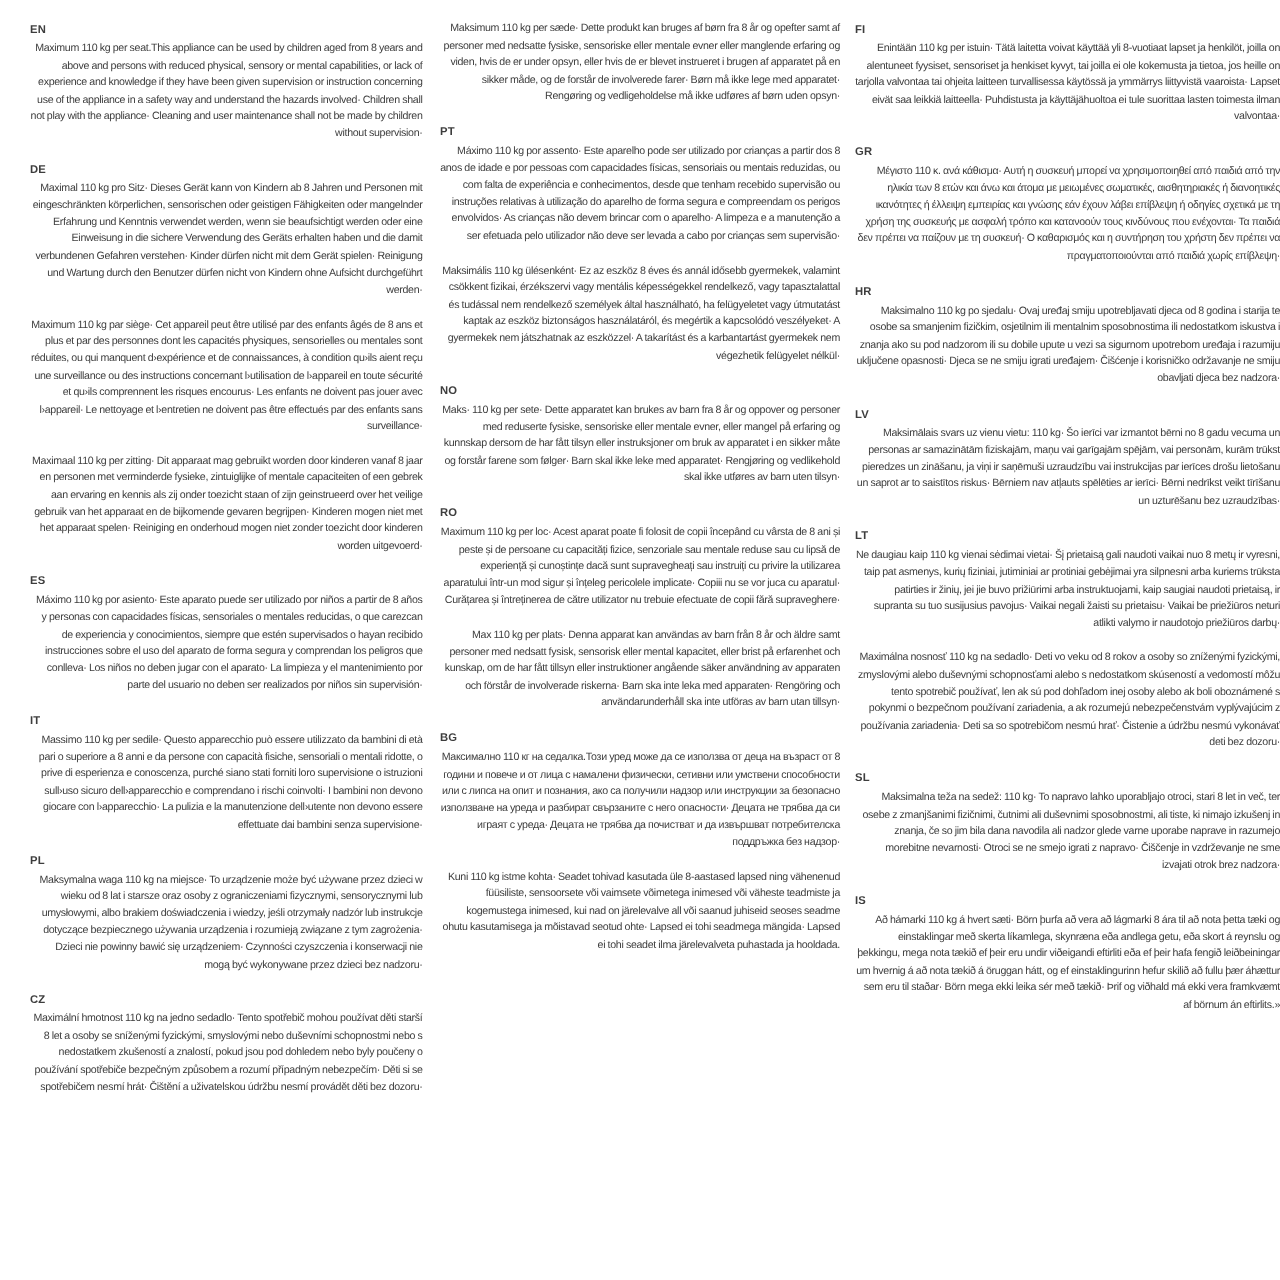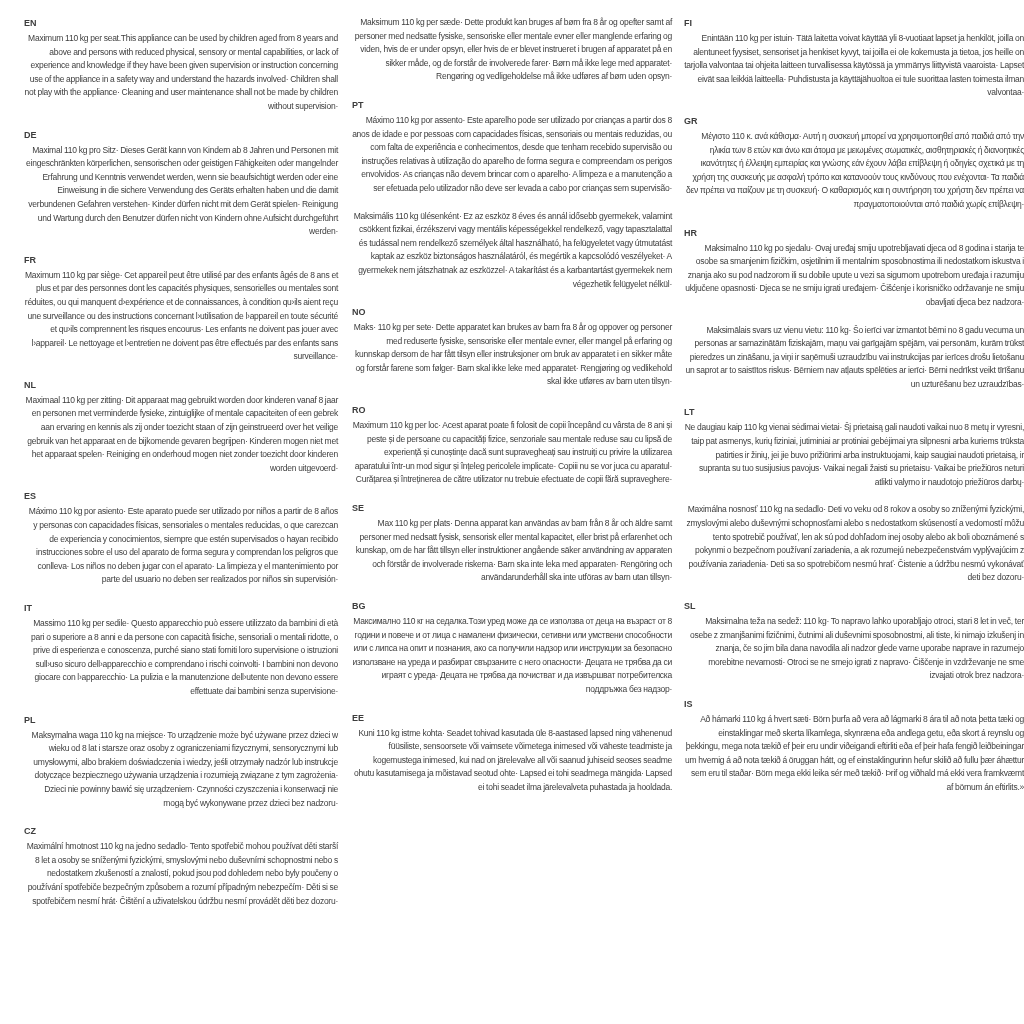--- a/index.html
+++ b/index.html
@@ -51,25 +51,23 @@
   <div class="col col-1">
     <div class="sec">
       <h2 class="code">EN</h2>
       <p class="body">Maximum 110 kg per seat.This appliance can be used by children aged from 8 years and above and persons with reduced physical, sensory or mental capabilities, or lack of experience and knowledge if they have been given supervision or instruction concerning use of the appliance in a safety way and understand the hazards involved· Children shall not play with the appliance· Cleaning and user maintenance shall not be made by children without supervision·</p>
     </div>
     <div class="sec">
       <h2 class="code">DE</h2>
       <p class="body">Maximal 110 kg pro Sitz· Dieses Gerät kann von Kindern ab 8 Jahren und Personen mit eingeschränkten körperlichen, sensorischen oder geistigen Fähigkeiten oder mangelnder Erfahrung und Kenntnis verwendet werden, wenn sie beaufsichtigt werden oder eine Einweisung in die sichere Verwendung des Geräts erhalten haben und die damit verbundenen Gefahren verstehen· Kinder dürfen nicht mit dem Gerät spielen· Reinigung und Wartung durch den Benutzer dürfen nicht von Kindern ohne Aufsicht durchgeführt werden·</p>
     </div>
     <div class="sec">
-      <h2 class="code">FR</h2>
       <p class="body">Maximum 110 kg par siège· Cet appareil peut être utilisé par des enfants âgés de 8 ans et plus et par des personnes dont les capacités physiques, sensorielles ou mentales sont réduites, ou qui manquent d›expérience et de connaissances, à condition qu›ils aient reçu une surveillance ou des instructions concernant l›utilisation de l›appareil en toute sécurité et qu›ils comprennent les risques encourus· Les enfants ne doivent pas jouer avec l›appareil· Le nettoyage et l›entretien ne doivent pas être effectués par des enfants sans surveillance·</p>
     </div>
     <div class="sec">
-      <h2 class="code">NL</h2>
       <p class="body">Maximaal 110 kg per zitting· Dit apparaat mag gebruikt worden door kinderen vanaf 8 jaar en personen met verminderde fysieke, zintuiglijke of mentale capaciteiten of een gebrek aan ervaring en kennis als zij onder toezicht staan of zijn geinstrueerd over het veilige gebruik van het apparaat en de bijkomende gevaren begrijpen· Kinderen mogen niet met het apparaat spelen· Reiniging en onderhoud mogen niet zonder toezicht door kinderen worden uitgevoerd·</p>
     </div>
     <div class="sec">
       <h2 class="code">ES</h2>
       <p class="body">Máximo 110 kg por asiento· Este aparato puede ser utilizado por niños a partir de 8 años y personas con capacidades físicas, sensoriales o mentales reducidas, o que carezcan de experiencia y conocimientos, siempre que estén supervisados o hayan recibido instrucciones sobre el uso del aparato de forma segura y comprendan los peligros que conlleva· Los niños no deben jugar con el aparato· La limpieza y el mantenimiento por parte del usuario no deben ser realizados por niños sin supervisión·</p>
     </div>
     <div class="sec">
       <h2 class="code">IT</h2>
       <p class="body">Massimo 110 kg per sedile· Questo apparecchio può essere utilizzato da bambini di età pari o superiore a 8 anni e da persone con capacità fisiche, sensoriali o mentali ridotte, o prive di esperienza e conoscenza, purché siano stati forniti loro supervisione o istruzioni sull›uso sicuro dell›apparecchio e comprendano i rischi coinvolti· I bambini non devono giocare con l›apparecchio· La pulizia e la manutenzione dell›utente non devono essere effettuate dai bambini senza supervisione·</p>
     </div>
@@ -96,47 +94,46 @@
     </div>
     <div class="sec">
       <h2 class="code">NO</h2>
       <p class="body">Maks· 110 kg per sete· Dette apparatet kan brukes av barn fra 8 år og oppover og personer med reduserte fysiske, sensoriske eller mentale evner, eller mangel på erfaring og kunnskap dersom de har fått tilsyn eller instruksjoner om bruk av apparatet i en sikker måte og forstår farene som følger· Barn skal ikke leke med apparatet· Rengjøring og vedlikehold skal ikke utføres av barn uten tilsyn·</p>
     </div>
     <div class="sec">
       <h2 class="code">RO</h2>
       <p class="body">Maximum 110 kg per loc· Acest aparat poate fi folosit de copii începând cu vârsta de 8 ani și peste și de persoane cu capacități fizice, senzoriale sau mentale reduse sau cu lipsă de experiență și cunoștințe dacă sunt supravegheați sau instruiți cu privire la utilizarea aparatului într-un mod sigur și înțeleg pericolele implicate· Copiii nu se vor juca cu aparatul· Curățarea și întreținerea de către utilizator nu trebuie efectuate de copii fără supraveghere·</p>
     </div>
     <div class="sec">
-      <h2 class="code">SE</h2>
       <p class="body">Max 110 kg per plats· Denna apparat kan användas av barn från 8 år och äldre samt personer med nedsatt fysisk, sensorisk eller mental kapacitet, eller brist på erfarenhet och kunskap, om de har fått tillsyn eller instruktioner angående säker användning av apparaten och förstår de involverade riskerna· Barn ska inte leka med apparaten· Rengöring och användarunderhåll ska inte utföras av barn utan tillsyn·</p>
     </div>
     <div class="sec">
       <h2 class="code">BG</h2>
       <p class="body">Максимално 110 кг на седалка.Този уред може да се използва от деца на възраст от 8 години и повече и от лица с намалени физически, сетивни или умствени способности или с липса на опит и познания, ако са получили надзор или инструкции за безопасно използване на уреда и разбират свързаните с него опасности· Децата не трябва да си играят с уреда· Децата не трябва да почистват и да извършват потребителска поддръжка без надзор·</p>
     </div>
     <div class="sec">
-      <h2 class="code">EE</h2>
       <p class="body">Kuni 110 kg istme kohta· Seadet tohivad kasutada üle 8-aastased lapsed ning vähenenud füüsiliste, sensoorsete või vaimsete võimetega inimesed või väheste teadmiste ja kogemustega inimesed, kui nad on järelevalve all või saanud juhiseid seoses seadme ohutu kasutamisega ja mõistavad seotud ohte· Lapsed ei tohi seadmega mängida· Lapsed ei tohi seadet ilma järelevalveta puhastada ja hooldada.</p>
     </div>
   </div>
 
   <div class="col col-3">
     <div class="sec">
       <h2 class="code">FI</h2>
       <p class="body">Enintään 110 kg per istuin· Tätä laitetta voivat käyttää yli 8-vuotiaat lapset ja henkilöt, joilla on alentuneet fyysiset, sensoriset ja henkiset kyvyt, tai joilla ei ole kokemusta ja tietoa, jos heille on tarjolla valvontaa tai ohjeita laitteen turvallisessa käytössä ja ymmärrys liittyvistä vaaroista· Lapset eivät saa leikkiä laitteella· Puhdistusta ja käyttäjähuoltoa ei tule suorittaa lasten toimesta ilman valvontaa·</p>
     </div>
     <div class="sec">
       <h2 class="code">GR</h2>
       <p class="body">Μέγιστο 110 κ. ανά κάθισμα· Αυτή η συσκευή μπορεί να χρησιμοποιηθεί από παιδιά από την ηλικία των 8 ετών και άνω και άτομα με μειωμένες σωματικές, αισθητηριακές ή διανοητικές ικανότητες ή έλλειψη εμπειρίας και γνώσης εάν έχουν λάβει επίβλεψη ή οδηγίες σχετικά με τη χρήση της συσκευής με ασφαλή τρόπο και κατανοούν τους κινδύνους που ενέχονται· Τα παιδιά δεν πρέπει να παίζουν με τη συσκευή· Ο καθαρισμός και η συντήρηση του χρήστη δεν πρέπει να πραγματοποιούνται από παιδιά χωρίς επίβλεψη·</p>
     </div>
     <div class="sec">
       <h2 class="code">HR</h2>
       <p class="body">Maksimalno 110 kg po sjedalu· Ovaj uređaj smiju upotrebljavati djeca od 8 godina i starija te osobe sa smanjenim fizičkim, osjetilnim ili mentalnim sposobnostima ili nedostatkom iskustva i znanja ako su pod nadzorom ili su dobile upute u vezi sa sigurnom upotrebom uređaja i razumiju uključene opasnosti· Djeca se ne smiju igrati uređajem· Čišćenje i korisničko održavanje ne smiju obavljati djeca bez nadzora·</p>
     </div>
     <div class="sec">
+      <h2 class="code">LV</h2>
       <p class="body">Maksimālais svars uz vienu vietu: 110 kg· Šo ierīci var izmantot bērni no 8 gadu vecuma un personas ar samazinātām fiziskajām, maņu vai garīgajām spējām, vai personām, kurām trūkst pieredzes un zināšanu, ja viņi ir saņēmuši uzraudzību vai instrukcijas par ierīces drošu lietošanu un saprot ar to saistītos riskus· Bērniem nav atļauts spēlēties ar ierīci· Bērni nedrīkst veikt tīrīšanu un uzturēšanu bez uzraudzības·</p>
     </div>
     <div class="sec">
       <h2 class="code">LT</h2>
       <p class="body">Ne daugiau kaip 110 kg vienai sėdimai vietai· Šį prietaisą gali naudoti vaikai nuo 8 metų ir vyresni, taip pat asmenys, kurių fiziniai, jutiminiai ar protiniai gebėjimai yra silpnesni arba kuriems trūksta patirties ir žinių, jei jie buvo prižiūrimi arba instruktuojami, kaip saugiai naudoti prietaisą, ir supranta su tuo susijusius pavojus· Vaikai negali žaisti su prietaisu· Vaikai be priežiūros neturi atlikti valymo ir naudotojo priežiūros darbų·</p>
     </div>
     <div class="sec">
       <p class="body">Maximálna nosnosť 110 kg na sedadlo· Deti vo veku od 8 rokov a osoby so zníženými fyzickými, zmyslovými alebo duševnými schopnosťami alebo s nedostatkom skúseností a vedomostí môžu tento spotrebič používať, len ak sú pod dohľadom inej osoby alebo ak boli oboznámené s pokynmi o bezpečnom používaní zariadenia, a ak rozumejú nebezpečenstvám vyplývajúcim z používania zariadenia· Deti sa so spotrebičom nesmú hrať· Čistenie a údržbu nesmú vykonávať deti bez dozoru·</p>
     </div>
     <div class="sec">

